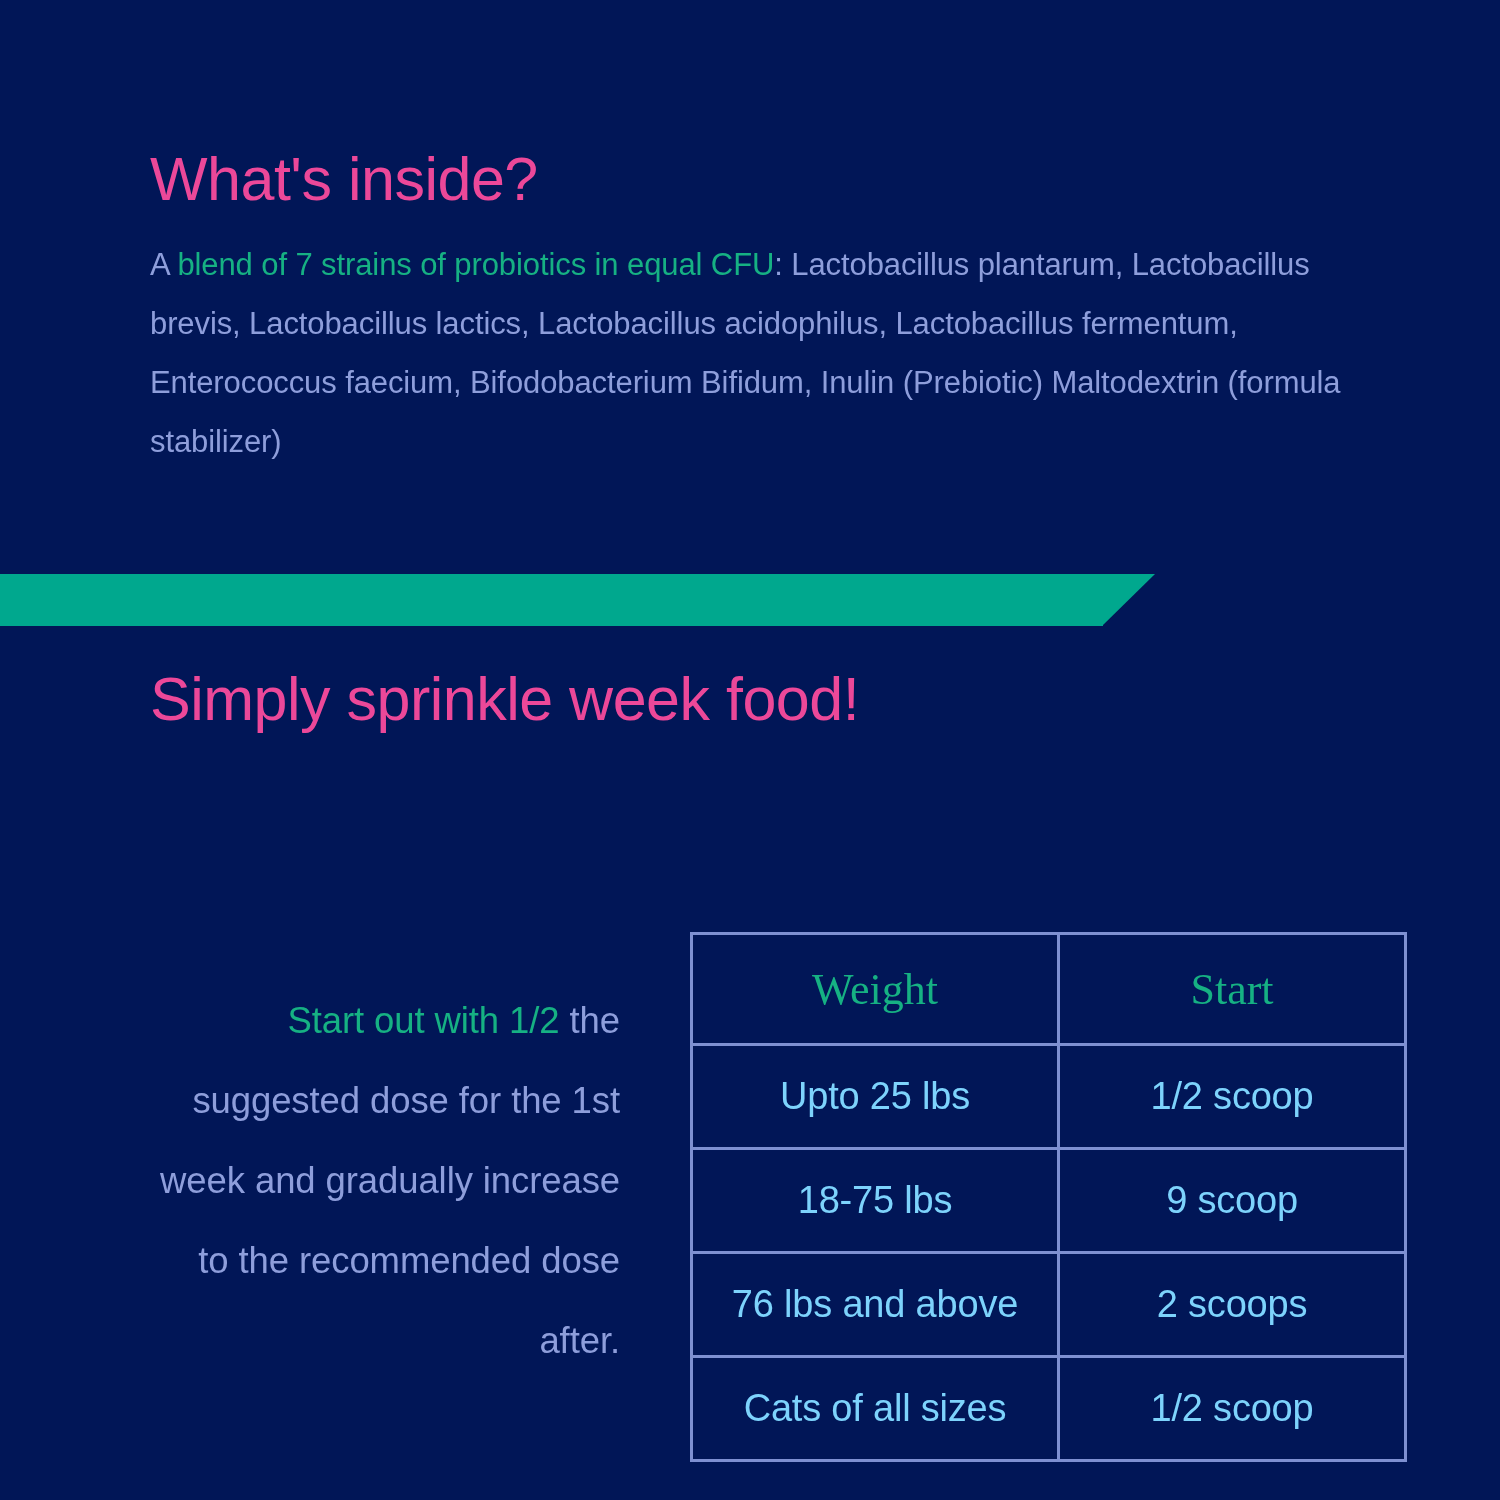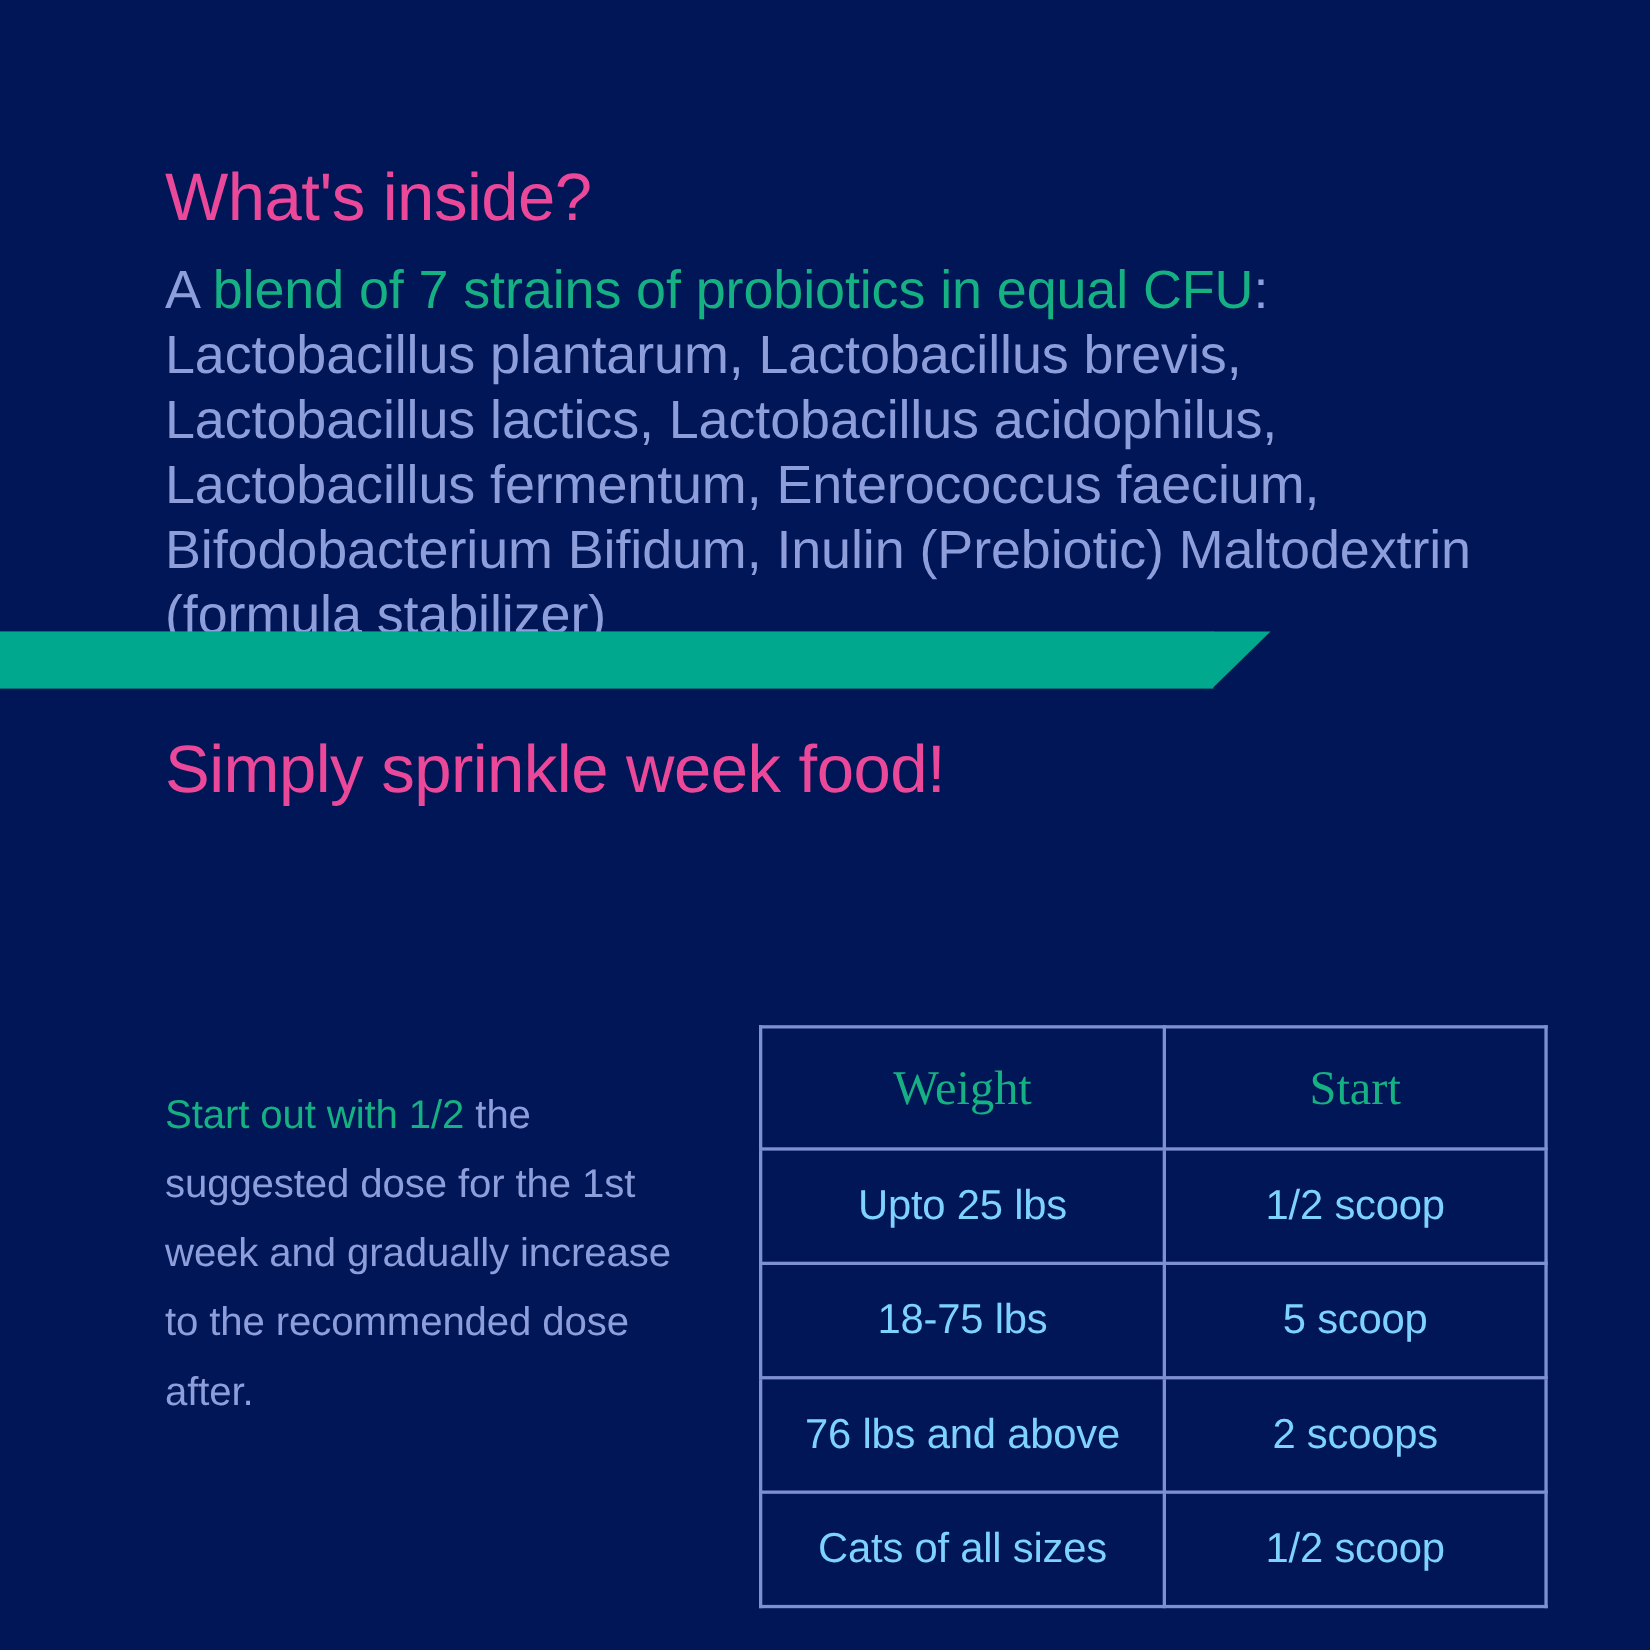--- a/index.html
+++ b/index.html
@@ -36,21 +36,21 @@
     color: #ec4899;
     font-size: 61px;
     line-height: 1.02;
     letter-spacing: -0.5px;
     margin: 0;
   }
 
   .body-copy {
     font-family: "Liberation Sans", sans-serif;
     color: #8e9edb;
-    font-size: 49px;
+    font-size: 31px;
     line-height: 59px;
     margin: 0;
     letter-spacing: -0.1px;
   }
 
   .ingredients-copy {
     margin-top: 25px;
     width: 1215px;
   }
 
@@ -106,22 +106,23 @@
   }
 
   .dosage-note {
     position: absolute;
     left: 150px;
     top: 12px;
     width: 470px;
     font-family: "Liberation Sans", sans-serif;
     color: #8e9edb;
     font-size: 36.5px;
-    line-height: 63px;
+    line-height: 80px;
     letter-spacing: -0.1px;
+    text-align: right;
   }
 
   
   .dose-table {
     position: absolute;
     left: 690px;
     top: 0px;
     width: 708px;
     border-collapse: collapse;
     table-layout: fixed;
@@ -180,21 +181,21 @@
           <th class="col-dose">Start</th>
         </tr>
       </thead>
       <tbody>
         <tr>
           <td>Upto 25 lbs</td>
           <td>1/2 scoop</td>
         </tr>
         <tr>
           <td>18-75 lbs</td>
-          <td>5 scoop</td>
+          <td>9 scoop</td>
         </tr>
         <tr>
           <td>76 lbs and above</td>
           <td>2 scoops</td>
         </tr>
         <tr>
           <td>Cats of all sizes</td>
           <td>1/2 scoop</td>
         </tr>
       </tbody>

